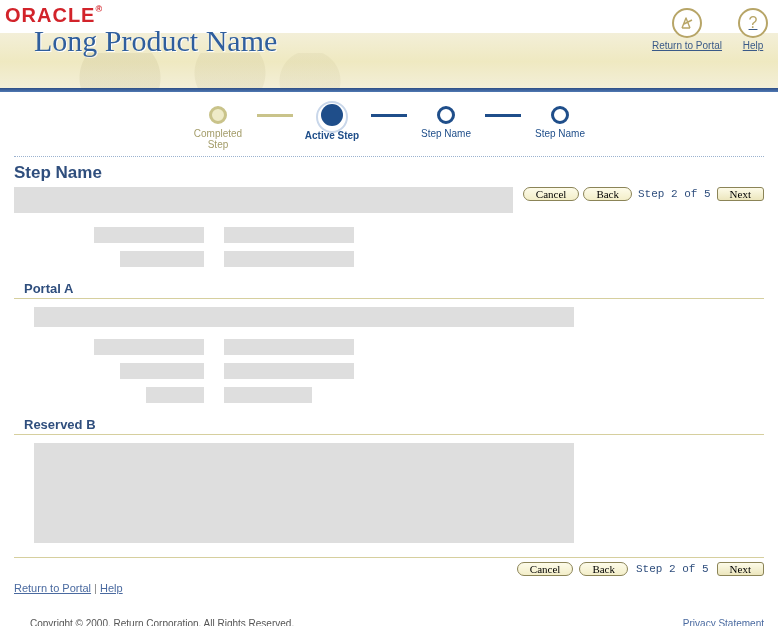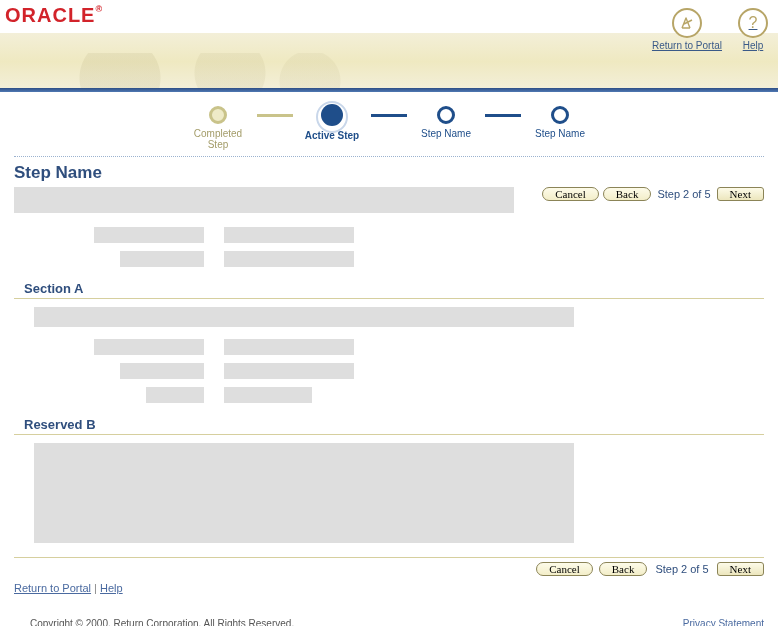--- a/index.html
+++ b/index.html
@@ -147,20 +147,21 @@
     display: flex;
     justify-content: flex-end;
     align-items: center;
     gap: 6px;
     margin: 2px 0 6px 0;
   }
   .step-indicator {
     font-size: 11px;
     color: #2f4e7d;
     margin: 0 2px;
+    font-family: Liberation Mono, monospace;
   }
   .pill {
     border: 1px solid #8b8457;
     background: linear-gradient(to bottom, #fdfbe9, #f3eec9);
     border-radius: 14px;
     padding: 0 12px;
     font-size: 11px;
     font-family: Liberation Serif, serif;
     cursor: pointer;
     color: #000;
@@ -211,20 +212,21 @@
     color:#555;
   }
 </style>
 </head>
 <body>
 
 <div class="branding">
   <div class="oracle-logo">
     <span>ORACLE</span><sup>®</sup>
   </div>
+  <div class="product-title">Long Product Name</div>
 
   <div class="global-links">
     <div class="global-link">
       <div class="gl-icon">
         <svg width="16" height="16" viewBox="0 0 16 16">
             <path d="M3 13 L7 3 L11 13 M3 13 L11 13 M5 9 L13 5" stroke="#b7a567" stroke-width="1.4" fill="none" stroke-linejoin="round"></path>
           </svg>
       </div>
       <span>Return to Portal</span>
     </div>
@@ -278,21 +280,21 @@
     <div class="form-row">
       <div class="ph lbl-ph"></div>
       <div class="ph fld-ph"></div>
     </div>
     <div class="form-row" style="margin-left:26px;">
       <div class="ph" style="width:84px;height:16px;"></div>
       <div class="ph fld-ph"></div>
     </div>
   </div>
 
-  <div class="section-head">Section A</div>
+  <div class="section-head">Portal A</div>
   <div class="ph big-strip"></div>
   <div class="form-block2">
     <div class="form-row">
       <div class="ph lbl-ph"></div>
       <div class="ph fld-ph"></div>
     </div>
     <div class="form-row" style="margin-left:26px;">
       <div class="ph" style="width:84px;height:16px;"></div>
       <div class="ph fld-ph"></div>
     </div>

